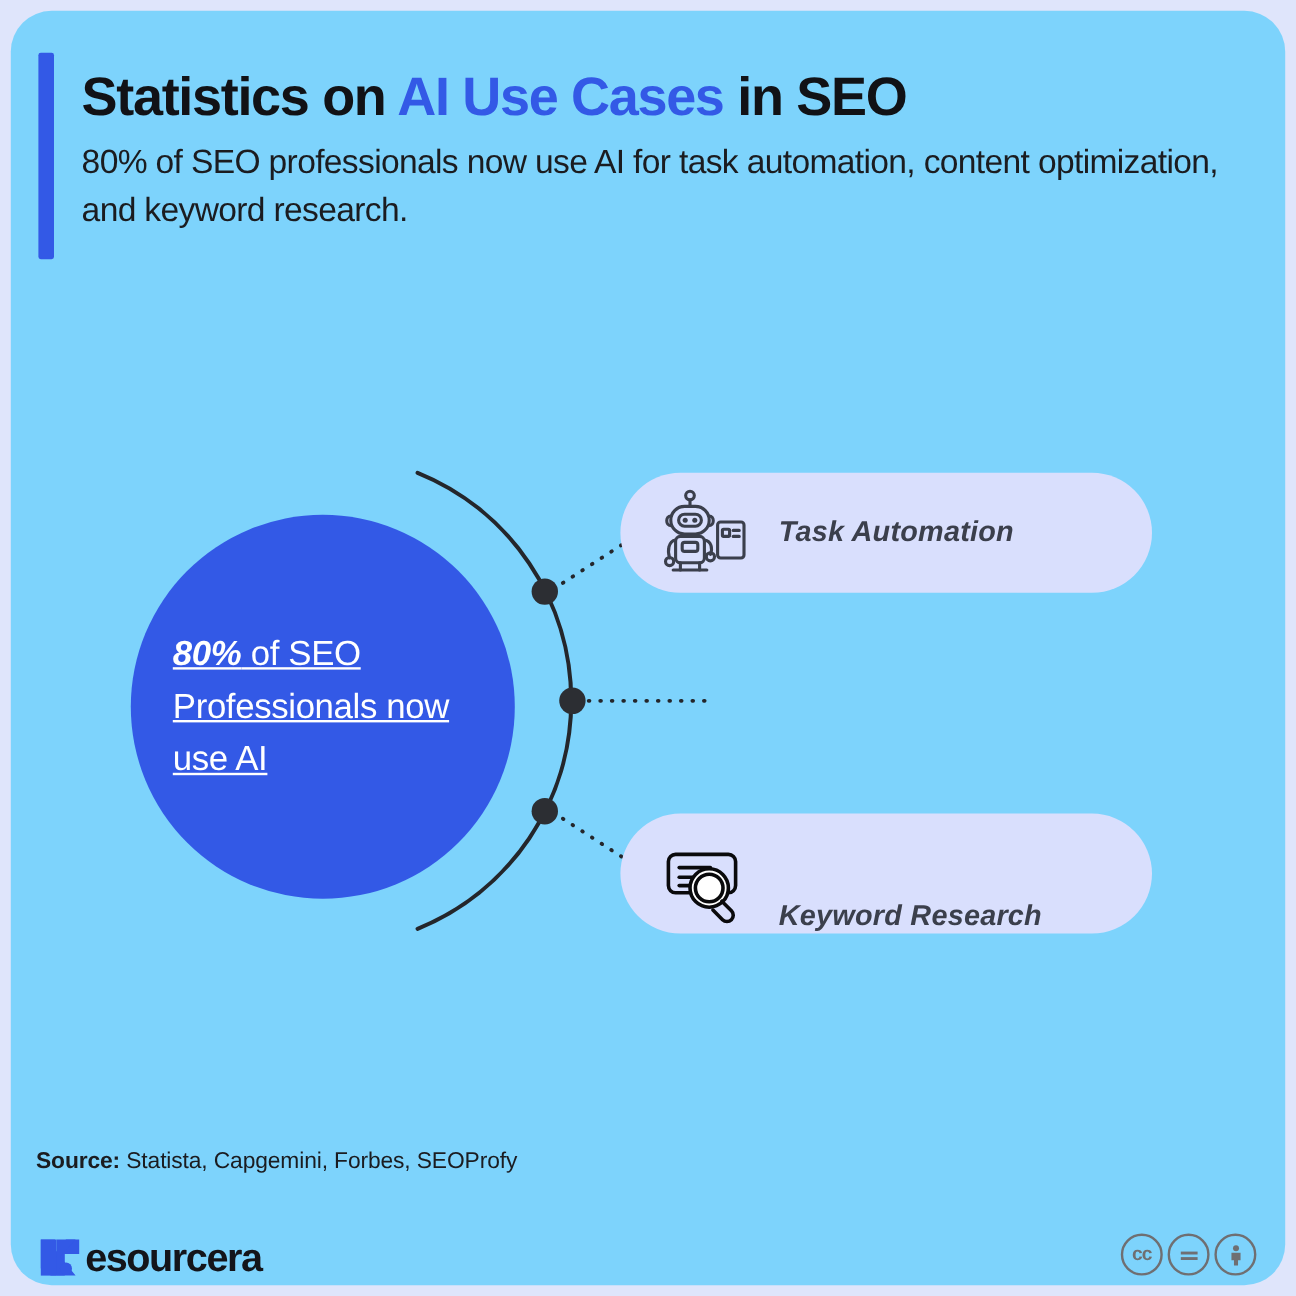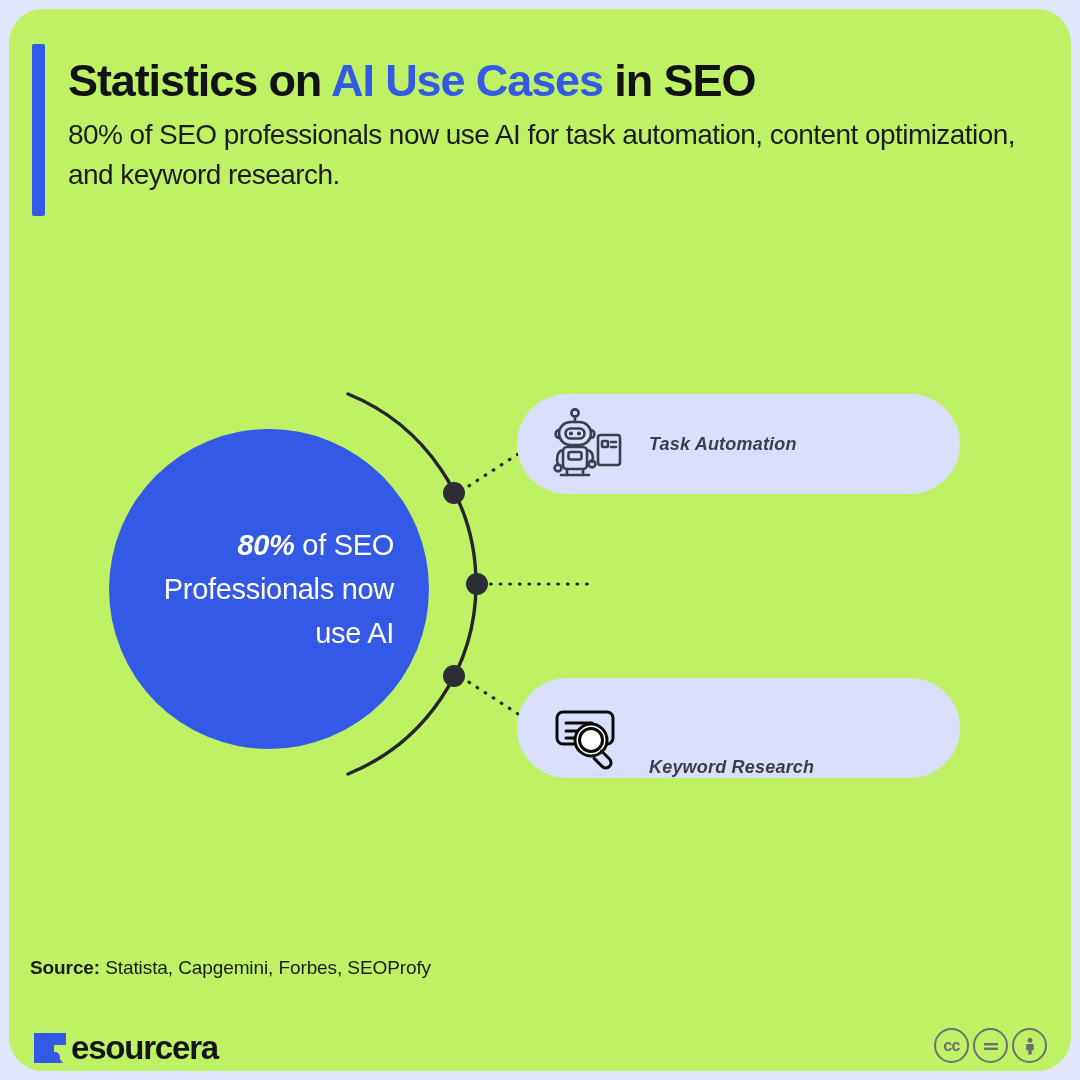--- a/index.html
+++ b/index.html
@@ -11,21 +11,21 @@
     font-family: "Liberation Sans", sans-serif;
     overflow: hidden;
   }
 
   #card {
     position: absolute;
     left: 9px;
     top: 9px;
     width: 1062px;
     height: 1062px;
-    background: #bef264;
+    background: #7dd3fc;
     border-radius: 34px;
     overflow: hidden;
   }
 
   
   #header-accent-bar {
     position: absolute;
     left: 23px;
     top: 35px;
     width: 13px;
@@ -86,25 +86,26 @@
     height: 320px;
     border-radius: 50%;
     background: #3359e6;
     display: flex;
     align-items: center;
     justify-content: center;
   }
 
   #stat-circle-text {
     width: 250px;
-    text-align: right;
+    text-align: left;
     color: #ffffff;
     font-size: 29px;
     line-height: 1.52;
     letter-spacing: -0.3px;
+    text-decoration: underline;
   }
   #stat-circle-text .pct {
     font-weight: bold;
     font-style: italic;
   }
 
   .pill {
     position: absolute;
     height: 100px;
     border-radius: 50px;
@@ -121,21 +122,21 @@
     width: 86px;
     height: 86px;
     margin-left: 28px;
     display: flex;
     align-items: center;
     justify-content: center;
   }
   .pill-icon svg { display: block; }
 
   .pill-label {
-    font-size: 18px;
+    font-size: 24px;
     font-weight: bold;
     font-style: italic;
     color: #3b3f4c;
     letter-spacing: 0.2px;
     margin-left: 18px;
     white-space: nowrap;
   }
 
   
   #source-line {

